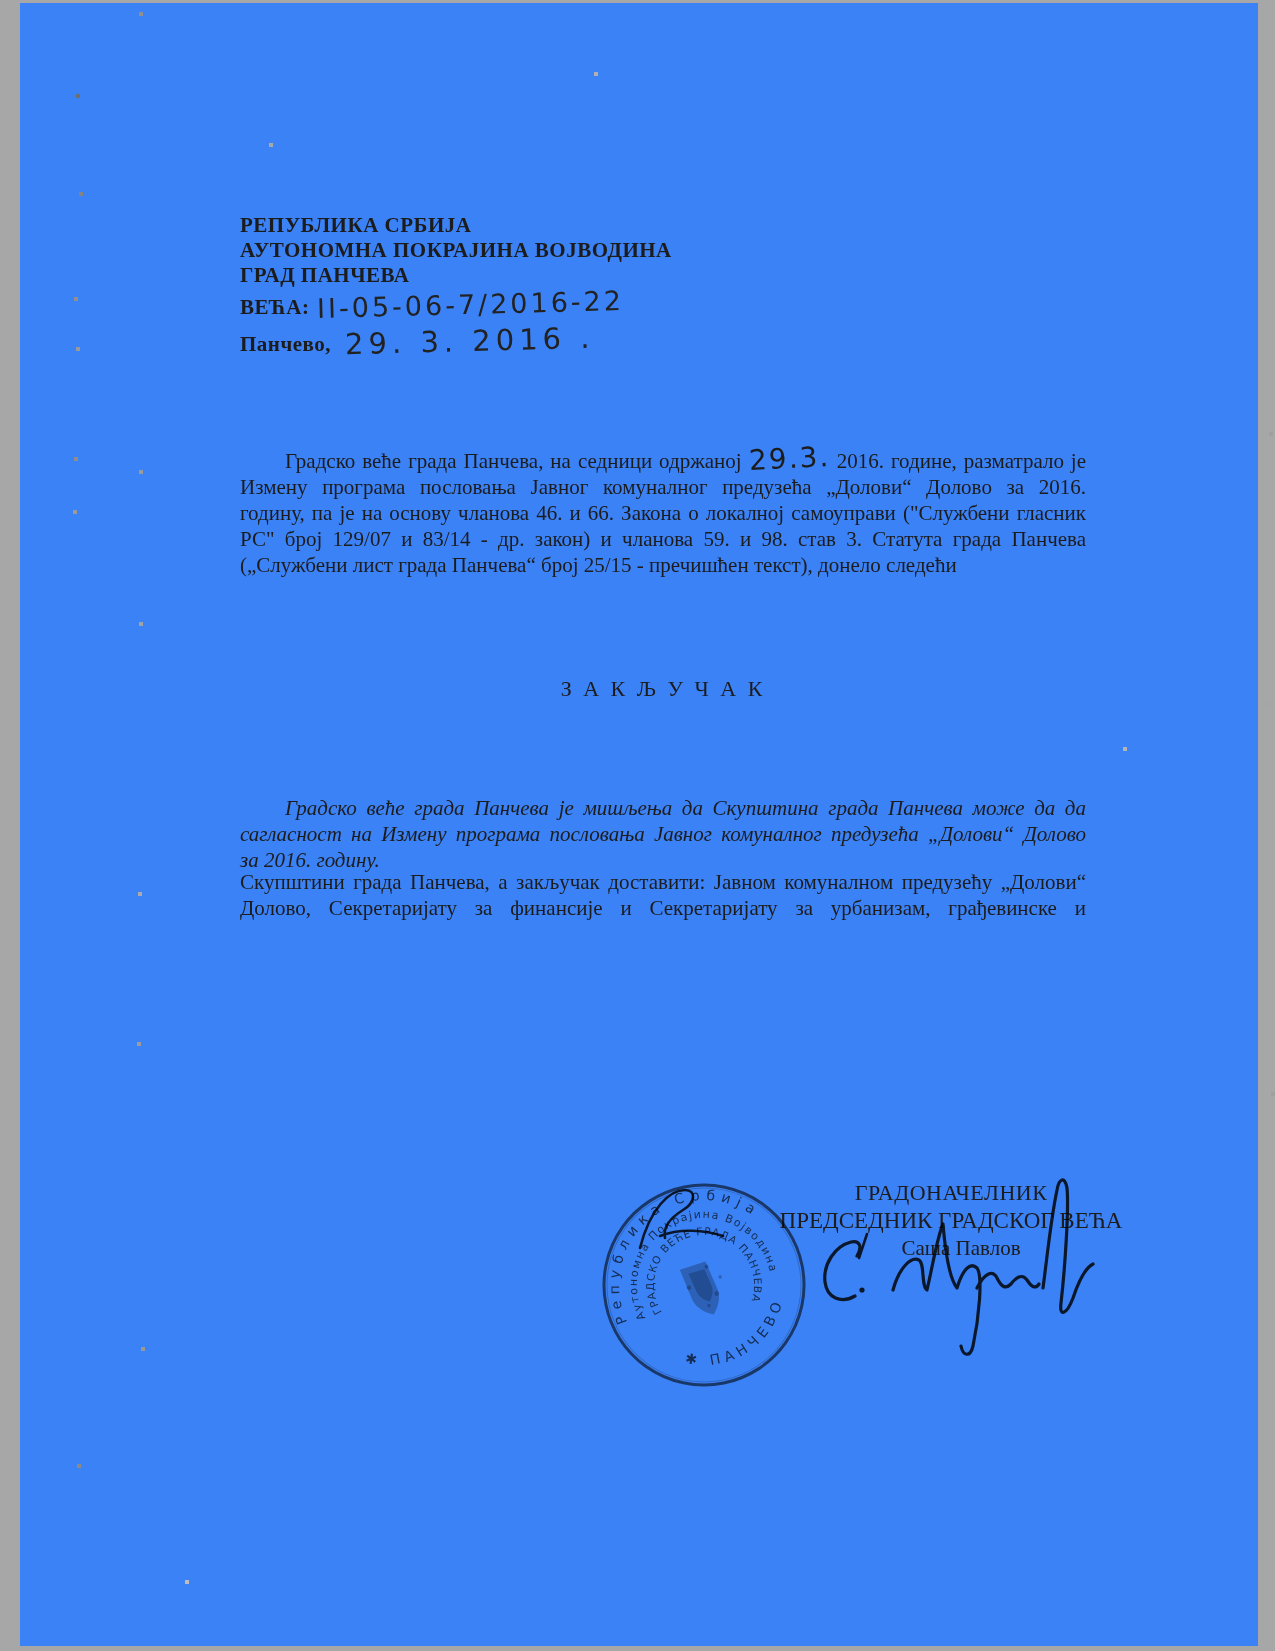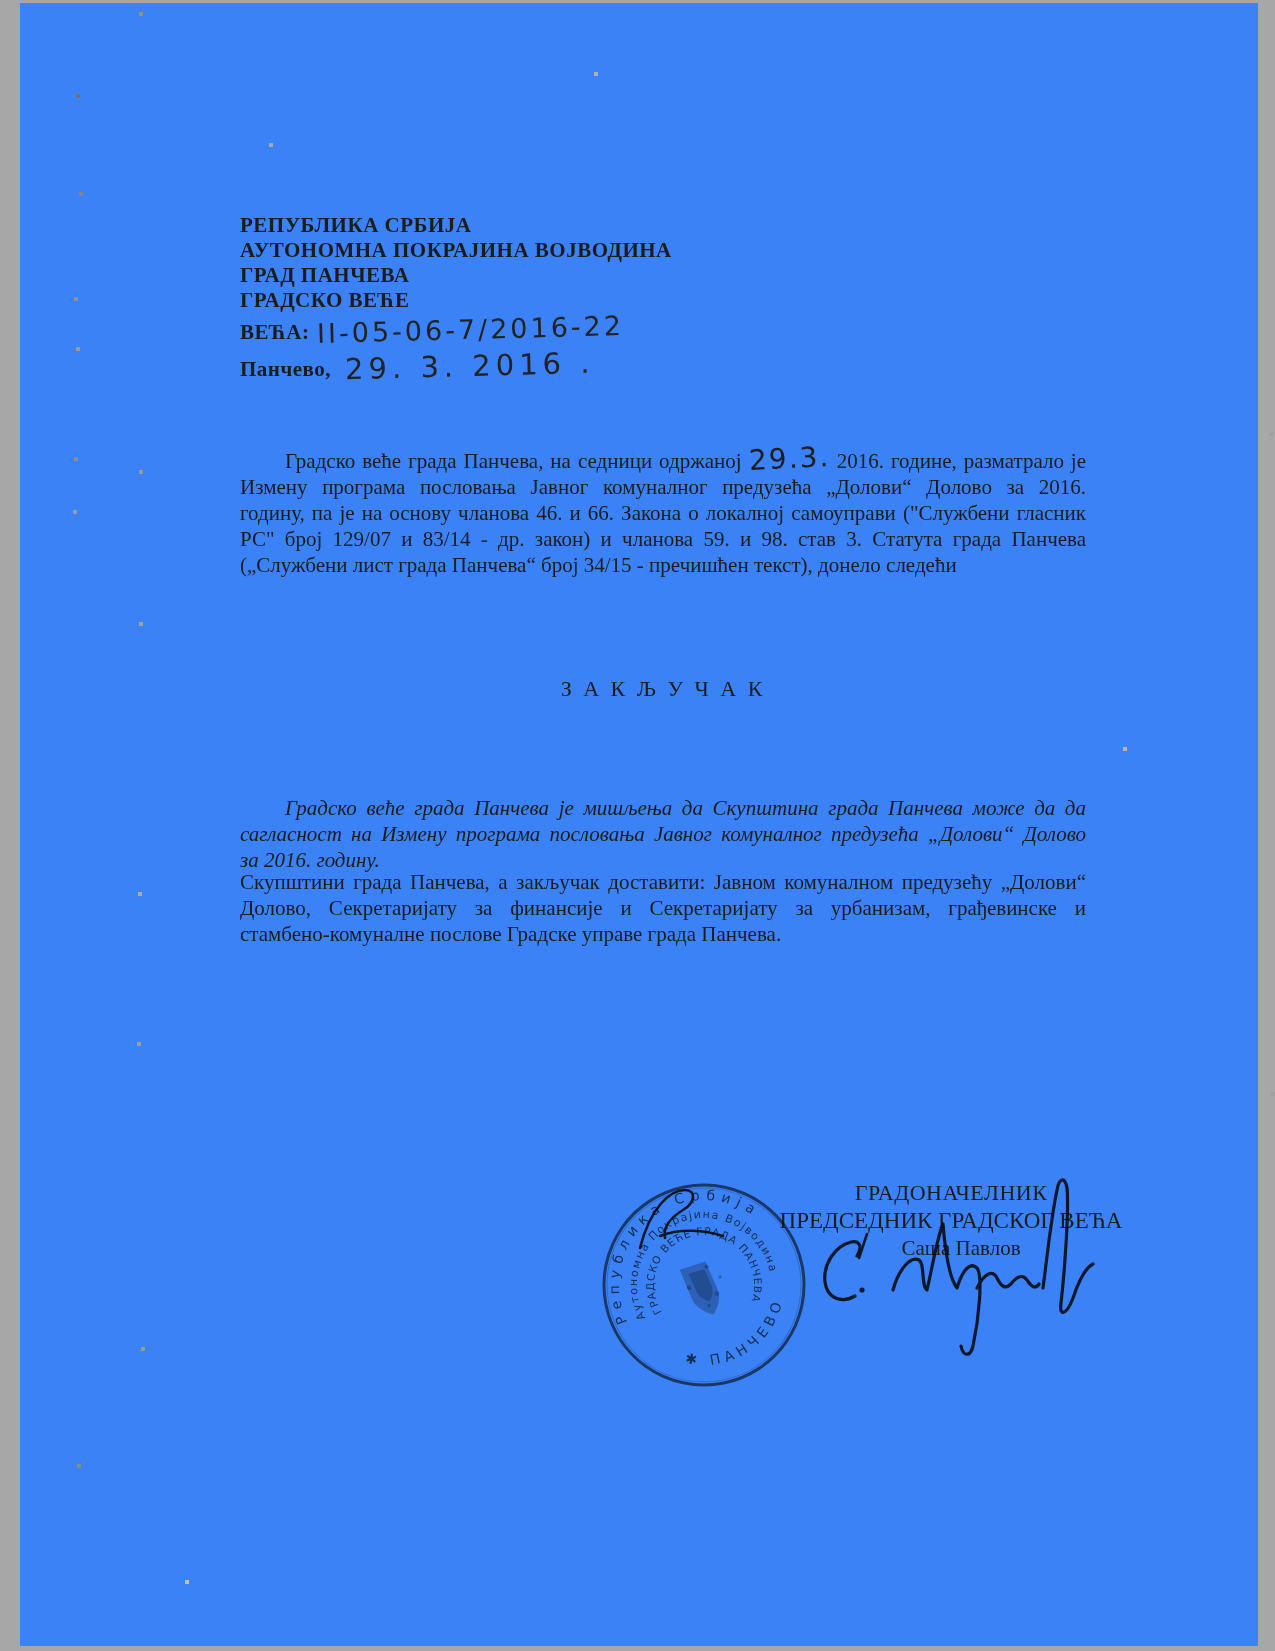--- a/index.html
+++ b/index.html
@@ -98,53 +98,51 @@
 </style>
 </head>
 <body>
 
 <div class="page">
 
   <div class="letterhead">
     <div class="lh-row">РЕПУБЛИКА СРБИЈА</div>
     <div class="lh-row">АУТОНОМНА ПОКРАЈИНА ВОЈВОДИНА</div>
     <div class="lh-row">ГРАД ПАНЧЕВА</div>
-    <div class="lh-row">ГРАДСКО ВЕЋЕ</div>
     <div class="lh-row tall">
       <span>ВЕЋА:</span><span class="hand hand-number">II-05-06-7/2016-22</span>
     </div>
     <div class="lh-row tall">
       <span>Панчево,</span><span class="hand hand-date">29. 3. 2016 .</span>
     </div>
   </div>
 
   <div class="para p1">
     <div class="jline indent">
       <span>Градско веће града Панчева, на седници одржаној</span>
       <span class="hand-inline">29.3.</span>
       <span>2016. године, разматрало је</span>
     </div>
     <div class="jline">Измену програма пословања Јавног комуналног предузећа „Долови“ Долово за 2016.</div>
     <div class="jline">годину, па је на основу чланова 46. и 66. Закона о локалној самоуправи ("Службени гласник</div>
     <div class="jline">РС" број 129/07 и 83/14 - др. закон) и чланова 59. и  98. став 3. Статута града Панчева</div>
-    <div class="jlast">(„Службени лист града Панчева“ број 34/15 - пречишћен текст), донело следећи</div>
+    <div class="jlast">(„Службени лист града Панчева“ број 25/15 - пречишћен текст), донело следећи</div>
   </div>
 
   <div class="heading">З А К Љ У Ч А К</div>
 
   <div class="para p2">
     <div class="jline indent">Градско веће града Панчева је мишљења да Скупштина града Панчева може да да</div>
     <div class="jline">сагласност на Измену програма пословања Јавног комуналног предузећа „Долови“ Долово</div>
     <div class="jlast">за 2016. годину.</div>
   </div>
 
   <div class="para p3">
     <div class="jline">Скупштини града Панчева, а закључак доставити: Јавном комуналном предузећу „Долови“</div>
     <div class="jline">Долово, Секретаријату за финансије и Секретаријату за урбанизам, грађевинске и</div>
-    <div class="jlast">стамбено-комуналне послове Градске управе града Панчева.</div>
   </div>
 
   <div class="sig-block">
     <div class="sig-title1">ГРАДОНАЧЕЛНИК</div>
     <div class="sig-title2">ПРЕДСЕДНИК ГРАДСКОГ ВЕЋА</div>
     <div class="sig-name">Саша Павлов</div>
   </div>
 
   <svg class="stamp-svg" width="212" height="212" viewBox="0 0 212 212">
     <g transform="rotate(-33 106 106)">

